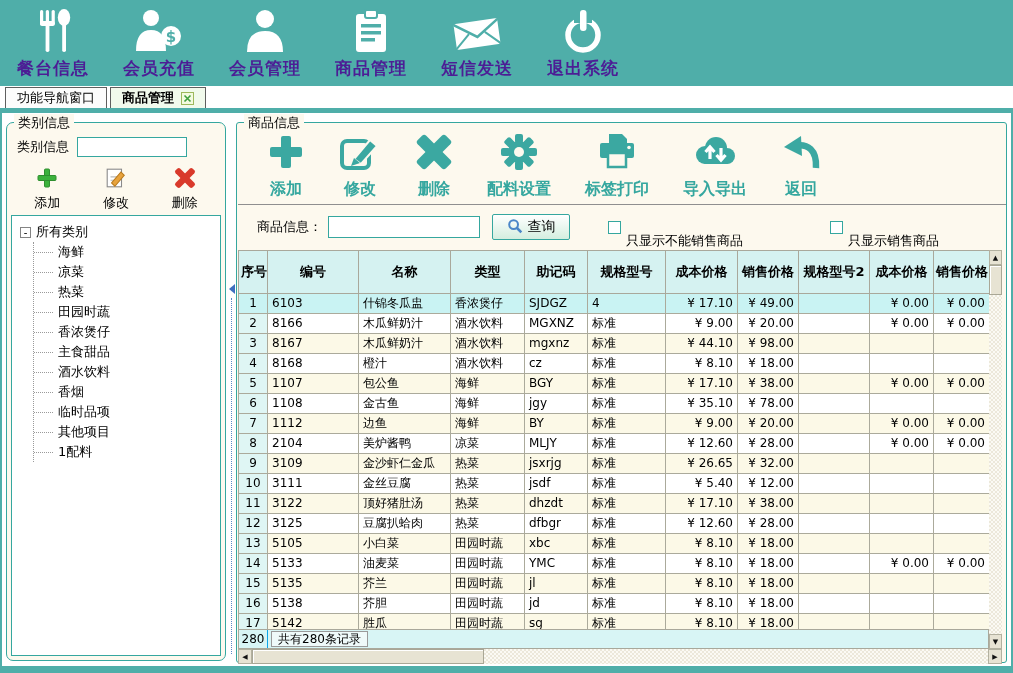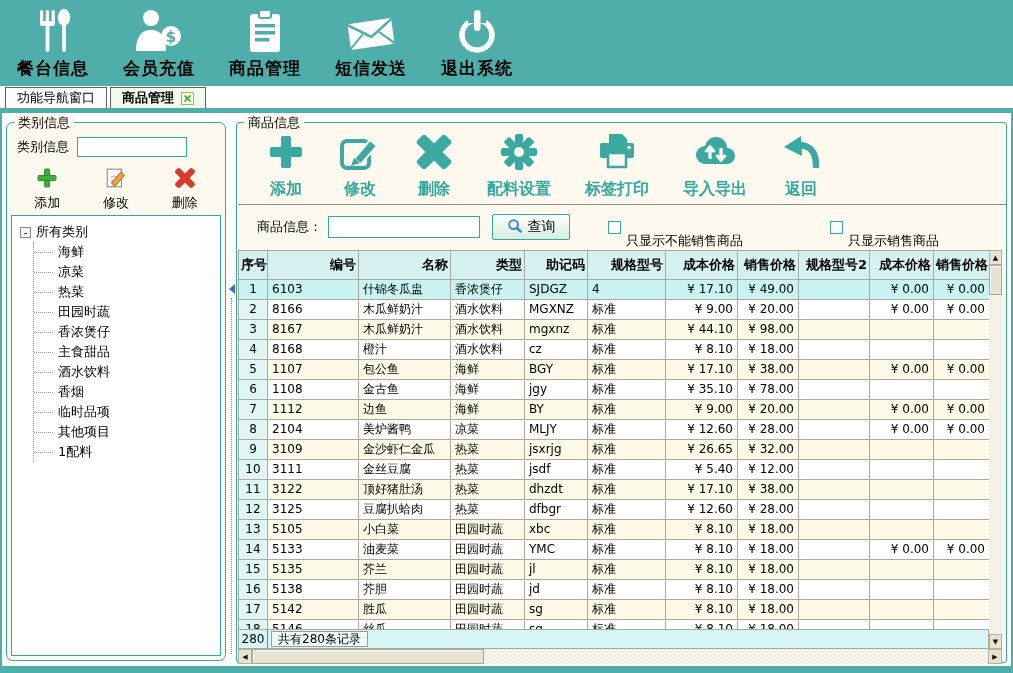--- a/index.html
+++ b/index.html
@@ -4,21 +4,21 @@
 <style>
   * { margin:0; padding:0; box-sizing:border-box; }
   body { font-family:"DejaVu Sans","Liberation Sans",sans-serif; background:#fff; }
   .screen { position:relative; width:1013px; height:673px; background:#FFFFFF; overflow:hidden; }
 
   
   .topbar { position:absolute; left:0; top:0; width:1013px; height:86px; background:#4FAEA9;
             display:flex; align-items:center; padding-left:14px; gap:28px; }
   .tb-btn { display:flex; flex-direction:column; align-items:center; gap:3px; min-width:78px; cursor:pointer; }
   .tb-icon { height:48px; display:flex; align-items:flex-end; justify-content:center; }
-  .tb-label { color:#000000; font-weight:bold; font-size:17px; letter-spacing:1px; }
+  .tb-label { color:#4c1d95; font-weight:bold; font-size:17px; letter-spacing:1px; }
 
   
   .tabbar { position:absolute; left:0; top:86px; width:819px; height:22px; background:#fff;
             display:flex; align-items:flex-end; padding-left:5px; gap:3px; }
   .tab { height:21px; display:flex; align-items:center; padding:0 11px; font-size:13px;
          background:#FCFCFC; border:1px solid #5f5f5f; border-bottom:none; color:#000; cursor:pointer; }
   .tab.active { background:#F1FAEC; font-weight:bold; gap:7px; }
   .teal-strip { position:absolute; left:0; top:108px; width:1013px; height:5px; background:#4FAEA9; }
   .frame-l { position:absolute; left:0; top:113px; width:2px; height:553px; background:#4FAEA9; }
   .frame-r { position:absolute; left:1011px; top:113px; width:2px; height:553px; background:#4FAEA9; }
@@ -66,21 +66,21 @@
                gap:5px; font-size:14px; cursor:pointer;text-align:center; }
   .cb-group { display:flex; align-items:center; gap:5px; cursor:pointer; }
   .cb1 { margin-left:38px; } .cb2 { margin-left:50px;padding-left:37px; }
   .cb-box { width:13px; height:13px; border:1px solid #35A79F; background:#fff; }
   .cb-label { font-size:13px;margin-top:28px; }
 
   
   .tablewrap { position:absolute; left:1px; top:127px; width:751px; height:379px; background:#fff; overflow:hidden; }
   table.grid { border-collapse:collapse; table-layout:fixed; width:751px; }
   .grid th { background:#D5F2F1; border:1px solid #A9A89B; font-size:13px; font-weight:bold;
-             height:29px; padding:0 2px; white-space:nowrap; overflow:hidden;text-align:right; }
+             height:43px; padding:0 2px; white-space:nowrap; overflow:hidden; }
   .grid td { border:1px solid #ABAA9B; font-size:12px; height:19px; line-height:19px;
              padding:0 4px; white-space:nowrap; overflow:hidden; background:#fff; }
   .grid td.seq { background:#DFF6F4; text-align:center; padding:0 1px; }
   .grid tr.alt td { background:#FCF9E7; }
   .grid tr.alt td.seq { background:#DFF6F4; }
   .grid tr.sel td, .grid tr.sel td.seq { background:#C9F3F3; }
   .grid td.num { text-align:right; }
 
   
   .statusrow { position:absolute; left:1px; top:506px; width:751px; height:20px; background:#D8F5F5;
@@ -141,20 +141,31 @@
               <path d="M2 43 Q2 22 17 22 Q32 22 32 43 Z"></path>
           <circle cx="37" cy="28" r="10"></circle>
             </g>
           <text x="37" y="34" font-size="15" font-weight="bold" fill="#4FAEA9" text-anchor="middle">$</text>
         </svg>
         </span>
       <span class="tb-label">会员充值</span>
     </div>
     <div class="tb-btn">
       <span class="tb-icon">
+        <svg width="46" height="46" viewBox="0 0 46 46">
+            <g fill="#fff">
+          <circle cx="23" cy="11" r="9"></circle>
+              <path d="M5 44 Q5 23 23 23 Q41 23 41 44 Z"></path>
+            </g>
+          </svg>
+        </span>
+      <span class="tb-label">会员管理</span>
+    </div>
+    <div class="tb-btn">
+      <span class="tb-icon">
         <svg width="44" height="46" viewBox="0 0 44 46">
           <rect x="7" y="6" width="30" height="38" rx="3" fill="#fff"></rect>
           <rect x="16" y="2" width="12" height="8" rx="2" fill="#fff" stroke="#4FAEA9" stroke-width="2"></rect>
           <rect x="12" y="16" width="20" height="3.5" fill="#4FAEA9"></rect>
           <rect x="12" y="23" width="20" height="3.5" fill="#4FAEA9"></rect>
           <rect x="12" y="30" width="14" height="3.5" fill="#4FAEA9"></rect>
         </svg>
         </span>
       <span class="tb-label">商品管理</span>
     </div>

